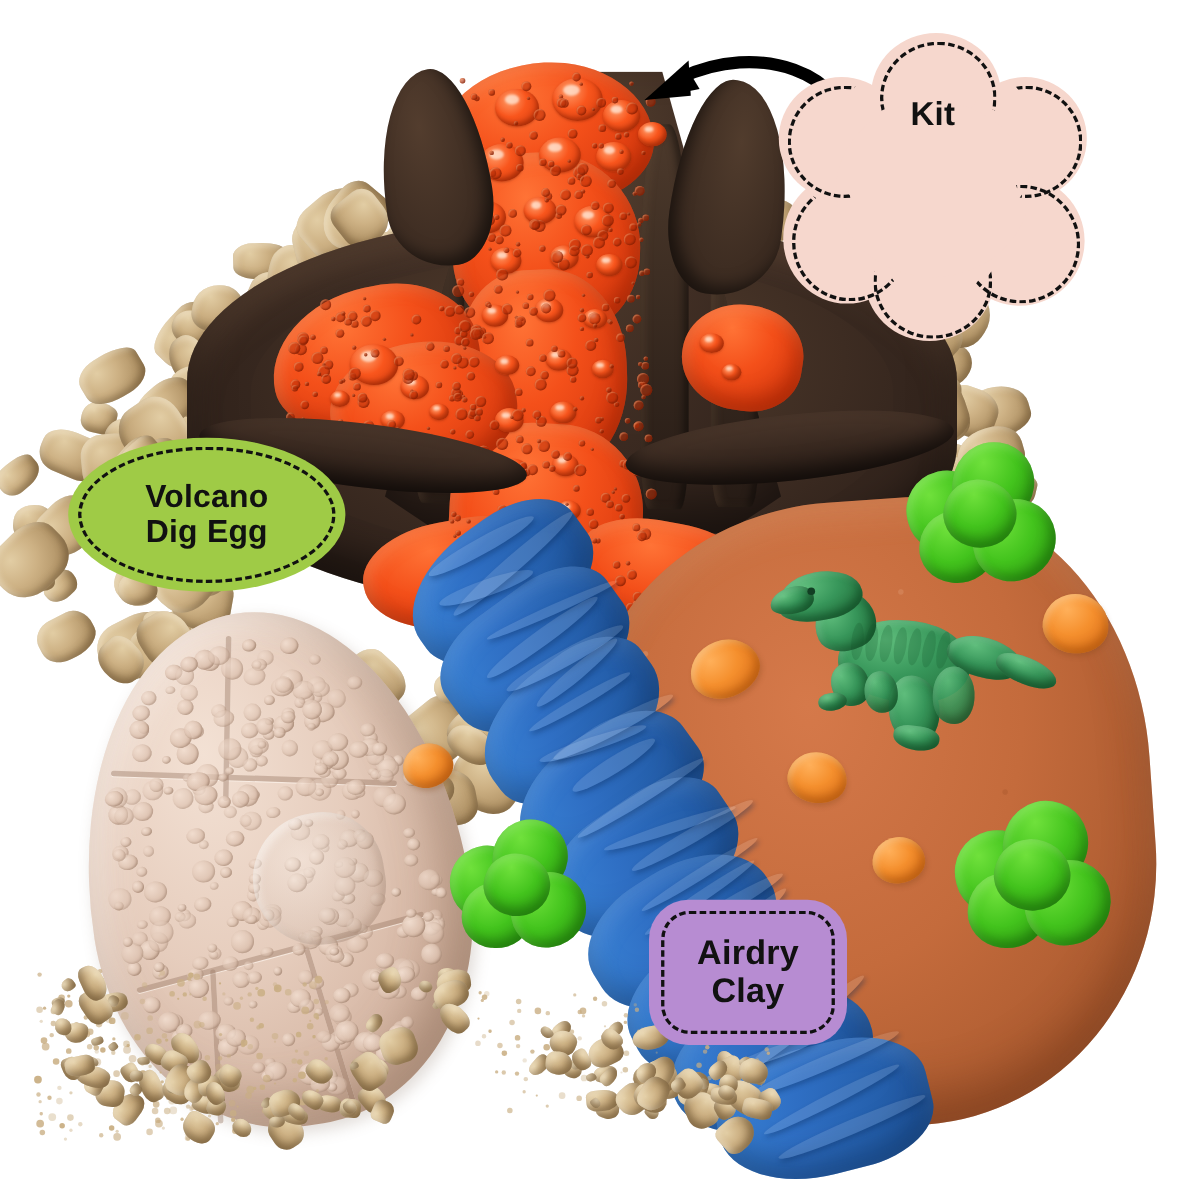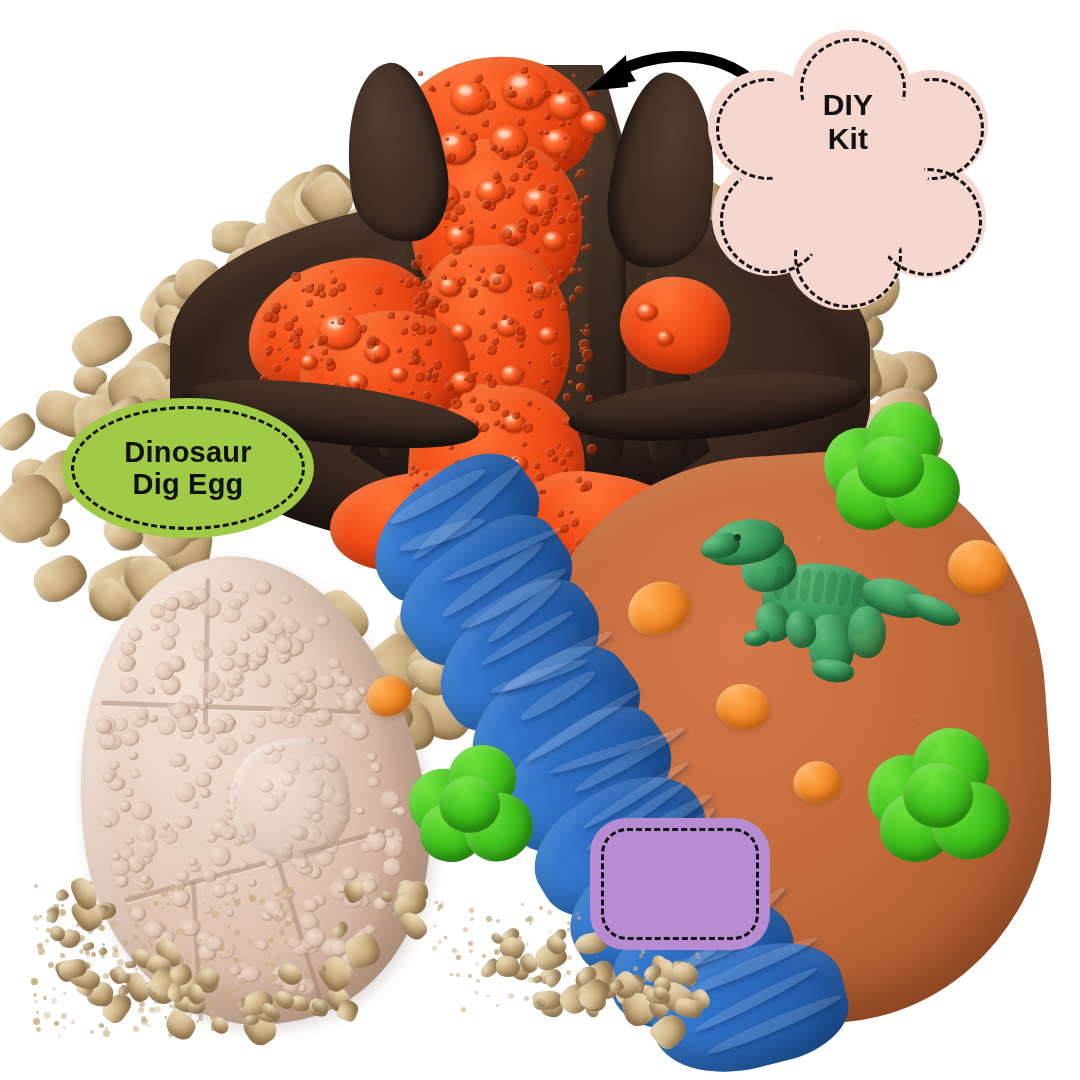--- a/index.html
+++ b/index.html
@@ -2263,30 +2263,33 @@
       <div class="petal-dash" style="left:166px;top:138px;width:102px;height:102px;
            clip-path:polygon(46% 0,100% 0,100% 100%,0 100%,22% 70%,56% 34%);"></div>
       <div class="petal-dash" style="left:86px;top:174px;width:102px;height:98px;
            clip-path:polygon(0 40%,22% 72%,78% 72%,100% 40%,100% 100%,0 100%);"></div>
       <div class="petal-dash" style="left:12px;top:136px;width:100px;height:102px;
            clip-path:polygon(0 0,54% 34%,78% 70%,100% 100%,0 100%);"></div>
       <div class="petal-dash" style="left:8px;top:48px;width:98px;height:96px;
            clip-path:polygon(0 0,60% 0,38% 26%,38% 74%,56% 100%,0 100%);"></div>
     </div>
     <div class="badge-text">
-      <div>DIY</div>
       <div>Kit</div>
     </div>
   </div>
 
   <div id="badge-egg">
     <div class="dash-ring"></div>
     <div class="badge-text">
-      <div>Dinosaur</div>
+      <div>Volcano</div>
       <div>Dig Egg</div>
     </div>
   </div>
 
   <div id="badge-clay">
     <div class="dash-ring"></div>
+    <div class="badge-text">
+      <div>Airdry</div>
+      <div>Clay</div>
+    </div>
   </div>
 
 </div>
 
 </body></html>

